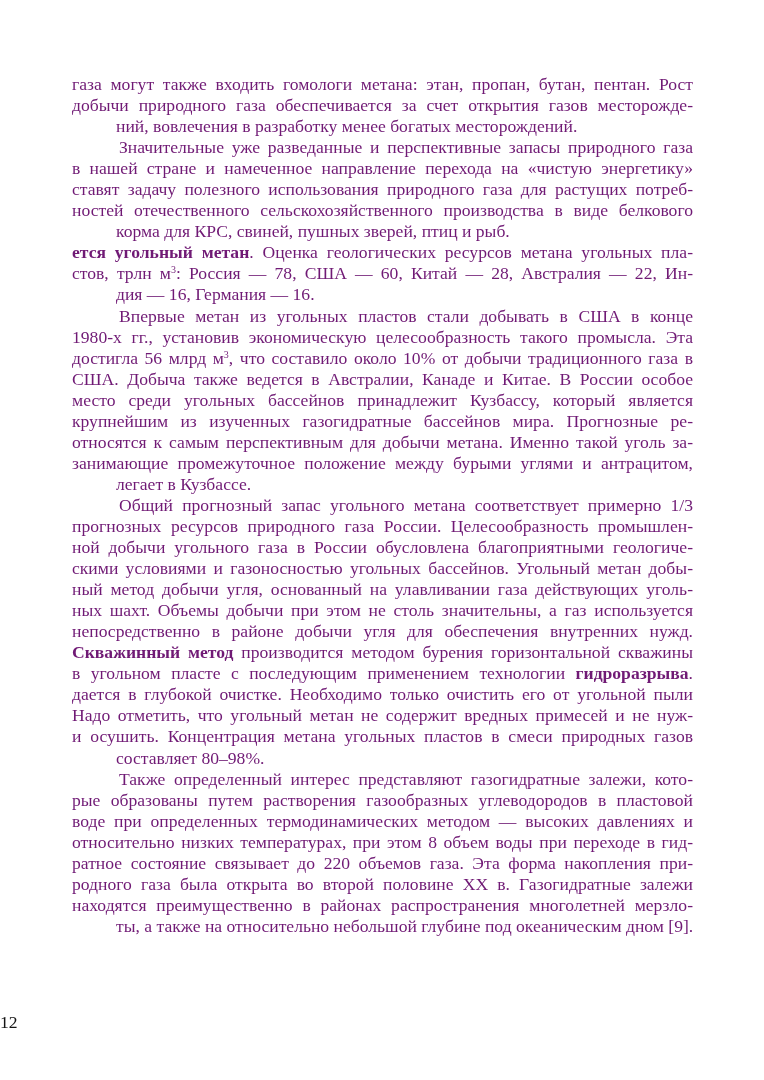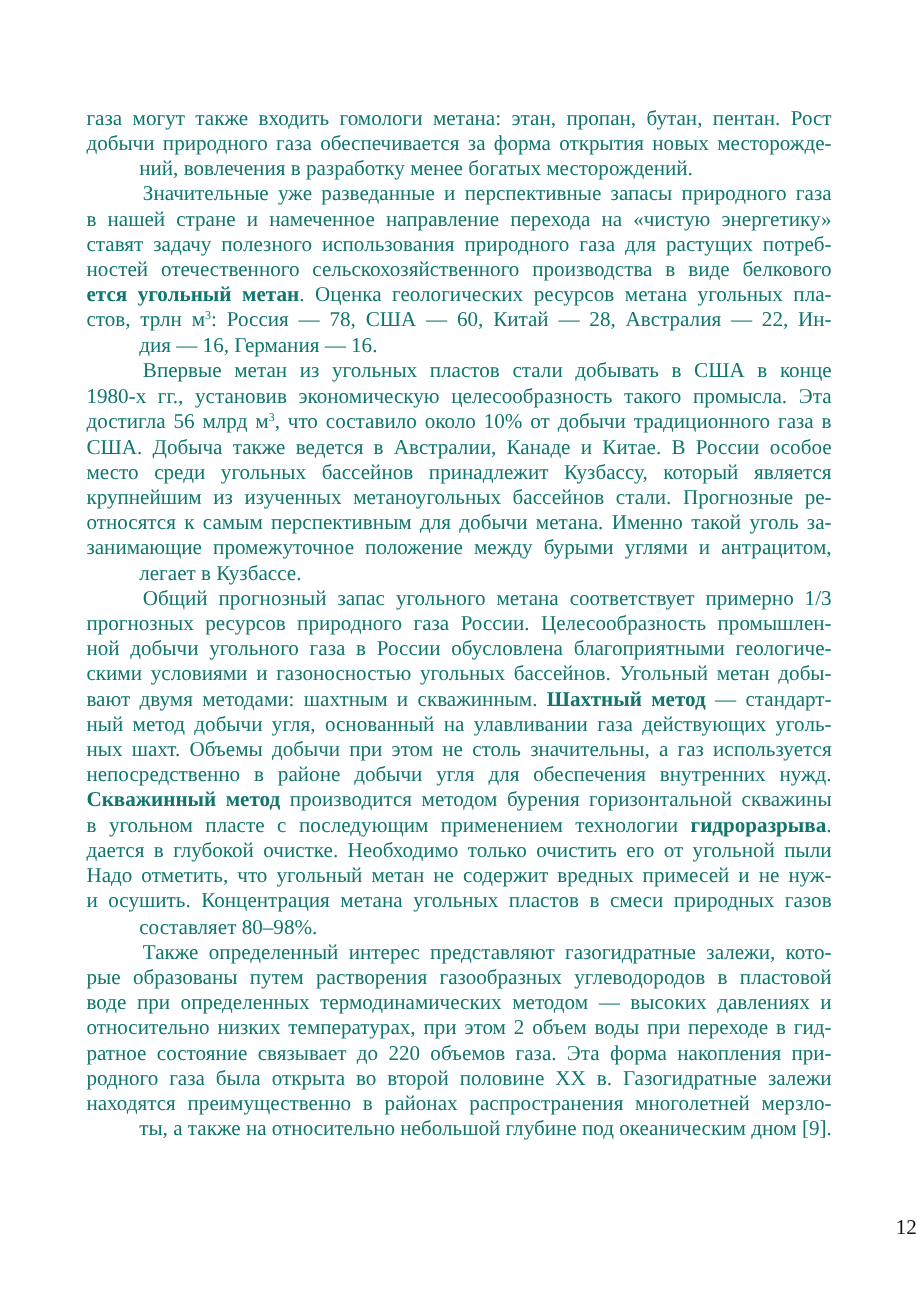--- a/index.html
+++ b/index.html
@@ -1,88 +1,88 @@
 <!DOCTYPE html>
 <html><head>
 <meta charset="utf-8">
 <style>
   html, body { margin: 0; padding: 0; background: #ffffff; }
   body { width: 764px; height: 1080px; position: relative; overflow: hidden; }
   .page {
-    position: absolute; left: 72px; top: 88px; width: 621px;
+    position: absolute; left: 72px; top: 74px; width: 621px;
     font-family: "Liberation Serif", serif; font-size: 17.6px; line-height: 21.05px;
-    color: #0f766e; text-align: justify; hyphens: manual;
+    color: #701a75; text-align: justify; hyphens: manual;
   }
   .page b { font-weight: bold; }
   .ln { display: block; text-align: justify; text-align-last: justify; white-space: nowrap; height: 21.05px; }
   .ln.last { text-align-last: left; margin-left: 44px; }
   .page-num {
-    position: absolute; left: 0; width: 764px; top: 1012px; text-align: right;
+    position: absolute; left: 0; width: 764px; top: 1012px; text-align: left;
     font-family: "Liberation Serif", serif; font-size: 17.6px; color: #141414;
   }
   sup { font-size: 10px; line-height: 0; vertical-align: 6px; }
 </style>
 </head>
 <body>
 
 <div class="page">
 
   <div>
     <span class="ln">газа могут также входить гомологи метана: этан, пропан, бутан, пентан. Рост</span>
-    <span class="ln">добычи природного газа обеспечивается за форма открытия новых месторожде-</span>
+    <span class="ln">добычи природного газа обеспечивается за счет открытия газов месторожде-</span>
     <span class="ln last">ний, вовлечения в разработку менее богатых месторождений.</span>
   </div>
 
   <div>
     <span class="ln" style="padding-left:47px">Значительные уже разведанные и перспективные запасы природного газа</span>
     <span class="ln">в нашей стране и намеченное направление перехода на «чистую энергетику»</span>
     <span class="ln">ставят задачу полезного использования природного газа для растущих потреб-</span>
     <span class="ln">ностей отечественного сельскохозяйственного производства в виде белкового</span>
+    <span class="ln last">корма для КРС, свиней, пушных зверей, птиц и рыб.</span>
   </div>
 
   <div>
     <span class="ln"><b>ется угольный метан</b><span>. Оценка геологических ресурсов метана угольных пла-</span></span>
     <span class="ln"><span>стов, трлн м</span><sup>3</sup><span>: Россия — 78, США — 60, Китай — 28, Австралия — 22, Ин-</span></span>
     <span class="ln last">дия — 16, Германия — 16.</span>
   </div>
 
   <div>
     <span class="ln" style="padding-left:47px">Впервые метан из угольных пластов стали добывать в США в конце</span>
     <span class="ln">1980-х гг., установив экономическую целесообразность такого промысла. Эта</span>
     <span class="ln"><span>достигла 56 млрд м</span><sup>3</sup><span>, что составило около 10% от добычи традиционного газа в</span></span>
     <span class="ln">США. Добыча также ведется в Австралии, Канаде и Китае. В России особое</span>
     <span class="ln">место среди угольных бассейнов принадлежит Кузбассу, который является</span>
-    <span class="ln">крупнейшим из изученных метаноугольных бассейнов стали. Прогнозные ре-</span>
+    <span class="ln">крупнейшим из изученных газогидратные бассейнов мира. Прогнозные ре-</span>
     <span class="ln">относятся к самым перспективным для добычи метана. Именно такой уголь за-</span>
     <span class="ln">занимающие промежуточное положение между бурыми углями и антрацитом,</span>
     <span class="ln last">легает в Кузбассе.</span>
   </div>
 
   <div>
     <span class="ln" style="padding-left:47px">Общий прогнозный запас угольного метана соответствует примерно 1/3</span>
     <span class="ln">прогнозных ресурсов природного газа России. Целесообразность промышлен-</span>
     <span class="ln">ной добычи угольного газа в России обусловлена благоприятными геологиче-</span>
     <span class="ln">скими условиями и газоносностью угольных бассейнов. Угольный метан добы-</span>
-    <span class="ln"><span>вают двумя методами: шахтным и скважинным. </span><b>Шахтный метод</b><span> — стандарт-</span></span>
     <span class="ln">ный метод добычи угля, основанный на улавливании газа действующих уголь-</span>
     <span class="ln">ных шахт. Объемы добычи при этом не столь значительны, а газ используется</span>
     <span class="ln">непосредственно в районе добычи угля для обеспечения внутренних нужд.</span>
     <span class="ln"><b>Скважинный метод</b><span> производится методом бурения горизонтальной скважины</span></span>
     <span class="ln"><span>в угольном пласте с последующим применением технологии </span><b>гидроразрыва</b><span>.</span></span>
     <span class="ln">дается в глубокой очистке. Необходимо только очистить его от угольной пыли</span>
     <span class="ln">Надо отметить, что угольный метан не содержит вредных примесей и не нуж-</span>
     <span class="ln">и осушить. Концентрация метана угольных пластов в смеси природных газов</span>
     <span class="ln last">составляет 80–98%.</span>
   </div>
 
   <div>
     <span class="ln" style="padding-left:47px">Также определенный интерес представляют газогидратные залежи, кото-</span>
     <span class="ln">рые образованы путем растворения газообразных углеводородов в пластовой</span>
     <span class="ln">воде при определенных термодинамических методом — высоких давлениях и</span>
-    <span class="ln">относительно низких температурах, при этом 2 объем воды при переходе в гид-</span>
+    <span class="ln">относительно низких температурах, при этом 8 объем воды при переходе в гид-</span>
     <span class="ln">ратное состояние связывает до 220 объемов газа. Эта форма накопления при-</span>
     <span class="ln">родного газа была открыта во второй половине XX в. Газогидратные залежи</span>
     <span class="ln">находятся преимущественно в районах распространения многолетней мерзло-</span>
     <span class="ln last">ты, а также на относительно небольшой глубине под океаническим дном [9].</span>
   </div>
 </div>
 
 <div class="page-num">12</div>
 
 </body></html>

